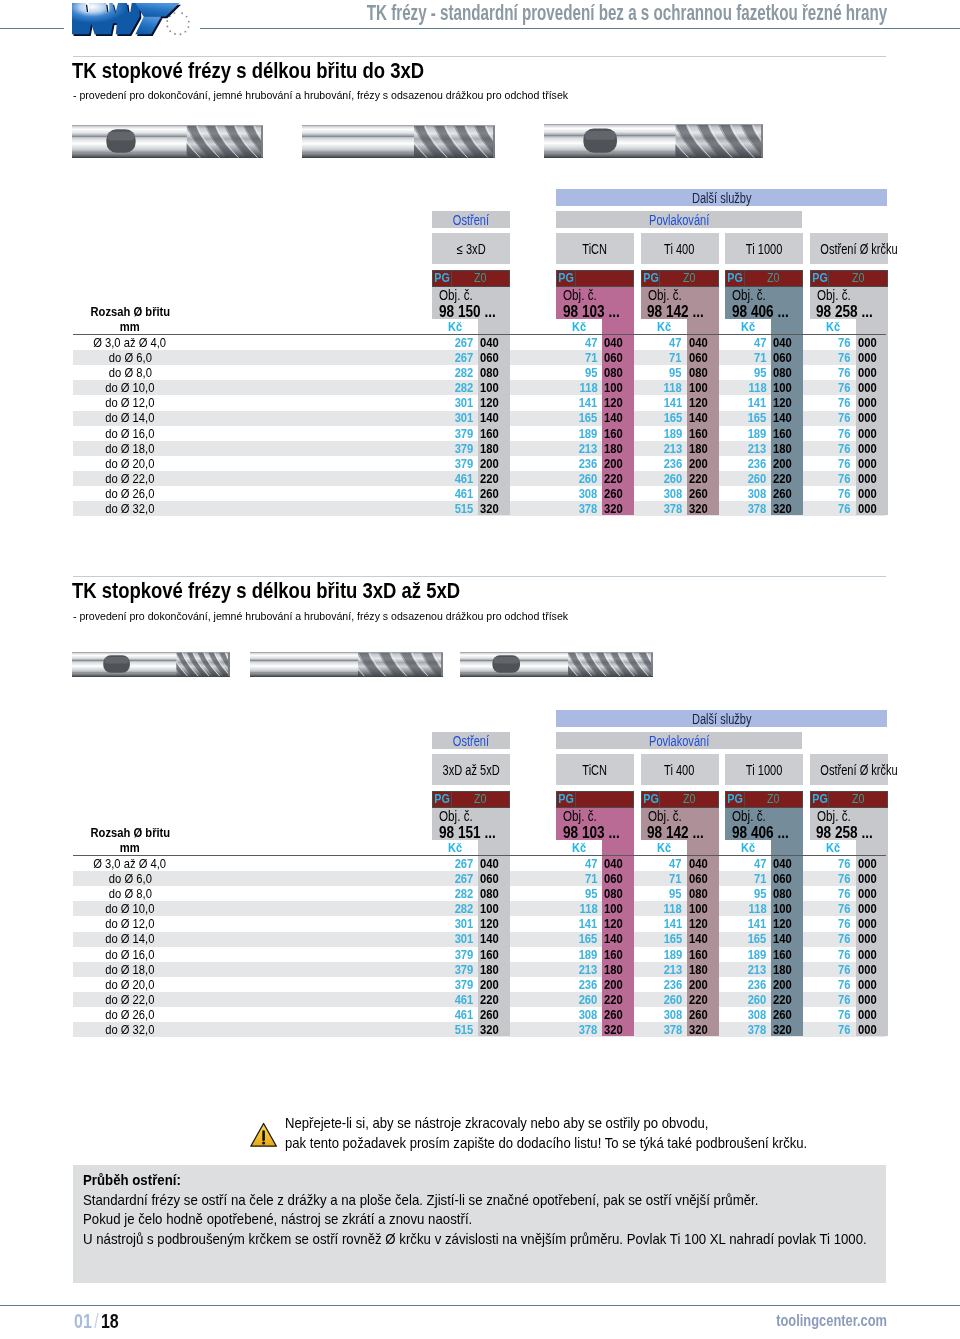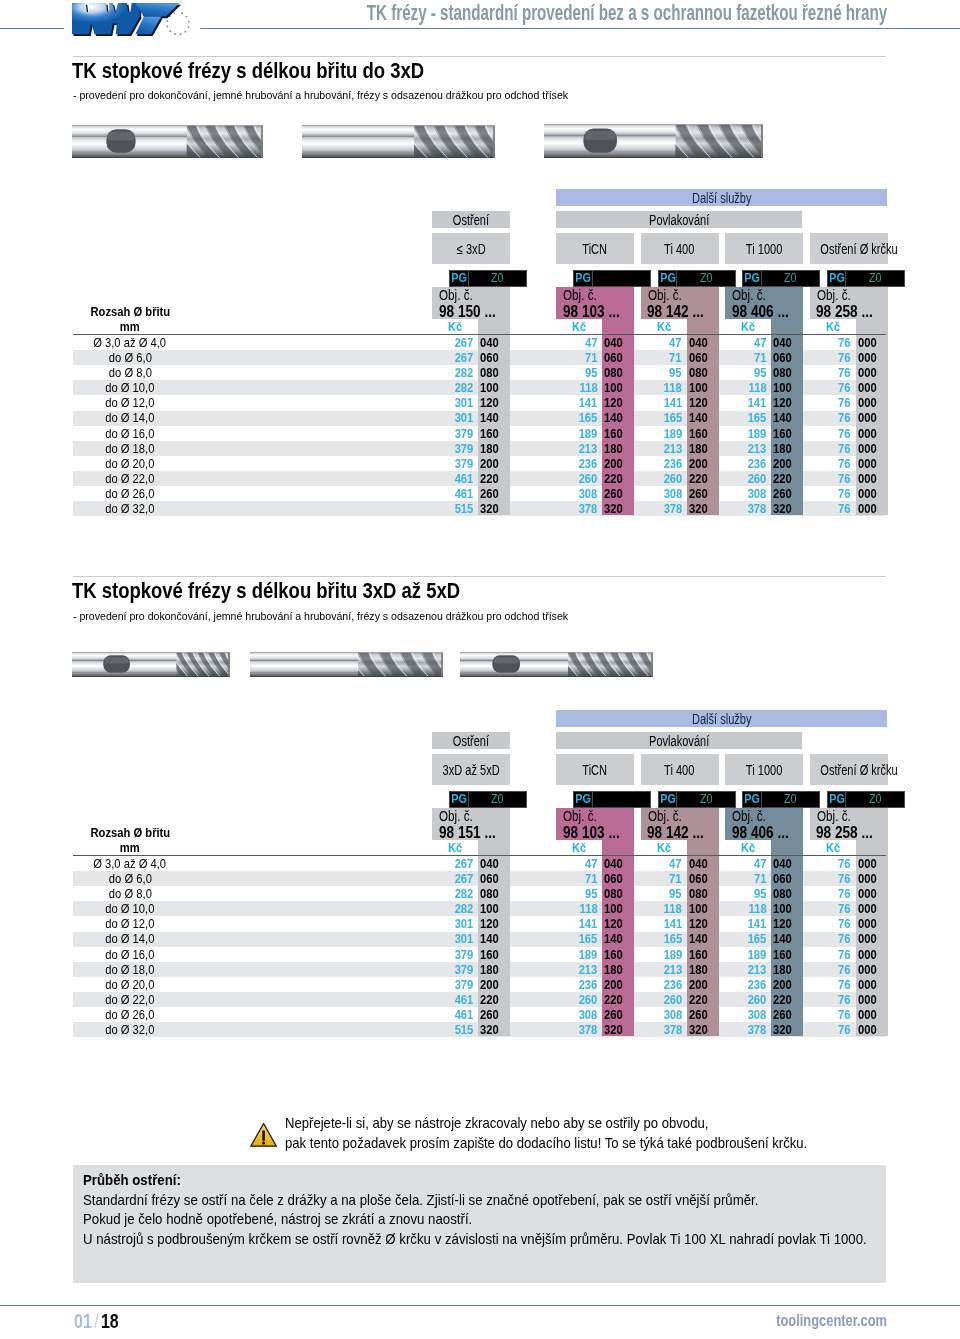--- a/index.html
+++ b/index.html
@@ -19,29 +19,29 @@
   
   .sec-title{font-size:22.5px;font-weight:bold;white-space:nowrap;left:72px;
              transform:scaleX(0.821);transform-origin:left top;}
   .sec-sub{font-size:11.7px;left:73px;white-space:nowrap;
              transform:scaleX(0.905);transform-origin:left center;}
   .sec-rule{left:73px;width:813px;height:1px;background:#c3cdd7;}
 
   
   .svc-extra{height:17px;background:#abbae2;color:#16243f;
              text-align:center;line-height:17px;}
-  .svc-band{height:17px;background:#c6c8cb;color:#000000;
+  .svc-band{height:17px;background:#c6c8cb;color:#1d4ed8;
             text-align:center;line-height:17px;}
   .svc-cell{height:31px;background:#cccdd0;color:#000;
             text-align:center;line-height:31px;}
   .svc-extra span,.svc-band span,.svc-cell span{display:inline-block;font-size:14px;
             transform:scaleX(0.79);transform-origin:center;white-space:nowrap;}
 
   
-  .colbox{height:17px;border:1px solid #4a4a4a;background:#000000;box-sizing:border-box;margin-left:17px;}
+  .colbox{height:17px;border:1px solid #4a4a4a;background:#7f1d1d;box-sizing:border-box;}
   .colbox .pg{position:absolute;left:0;top:0;width:18.5px;height:15px;line-height:15.5px;
               text-align:center;font-size:12.5px;font-weight:bold;color:#23b5e6;
               border-right:1px solid #4a4a4a;box-sizing:border-box;}
   .colbox .pg i{font-style:normal;display:inline-block;transform:scaleX(0.86);}
   .colbox .z0{position:absolute;left:19.5px;top:0;right:0;height:15px;line-height:15.5px;
               text-align:center;font-size:12.5px;color:#2f9e8f;}
   .colbox .z0 i{font-style:normal;display:inline-block;transform:scaleX(0.86);}
   .objc{position:absolute;font-size:14.6px;color:#000;line-height:10.5px;white-space:nowrap;
         transform:scaleX(0.80);transform-origin:left top;}
   .code{position:absolute;font-size:16.4px;font-weight:bold;color:#000;line-height:11.6px;white-space:nowrap;

